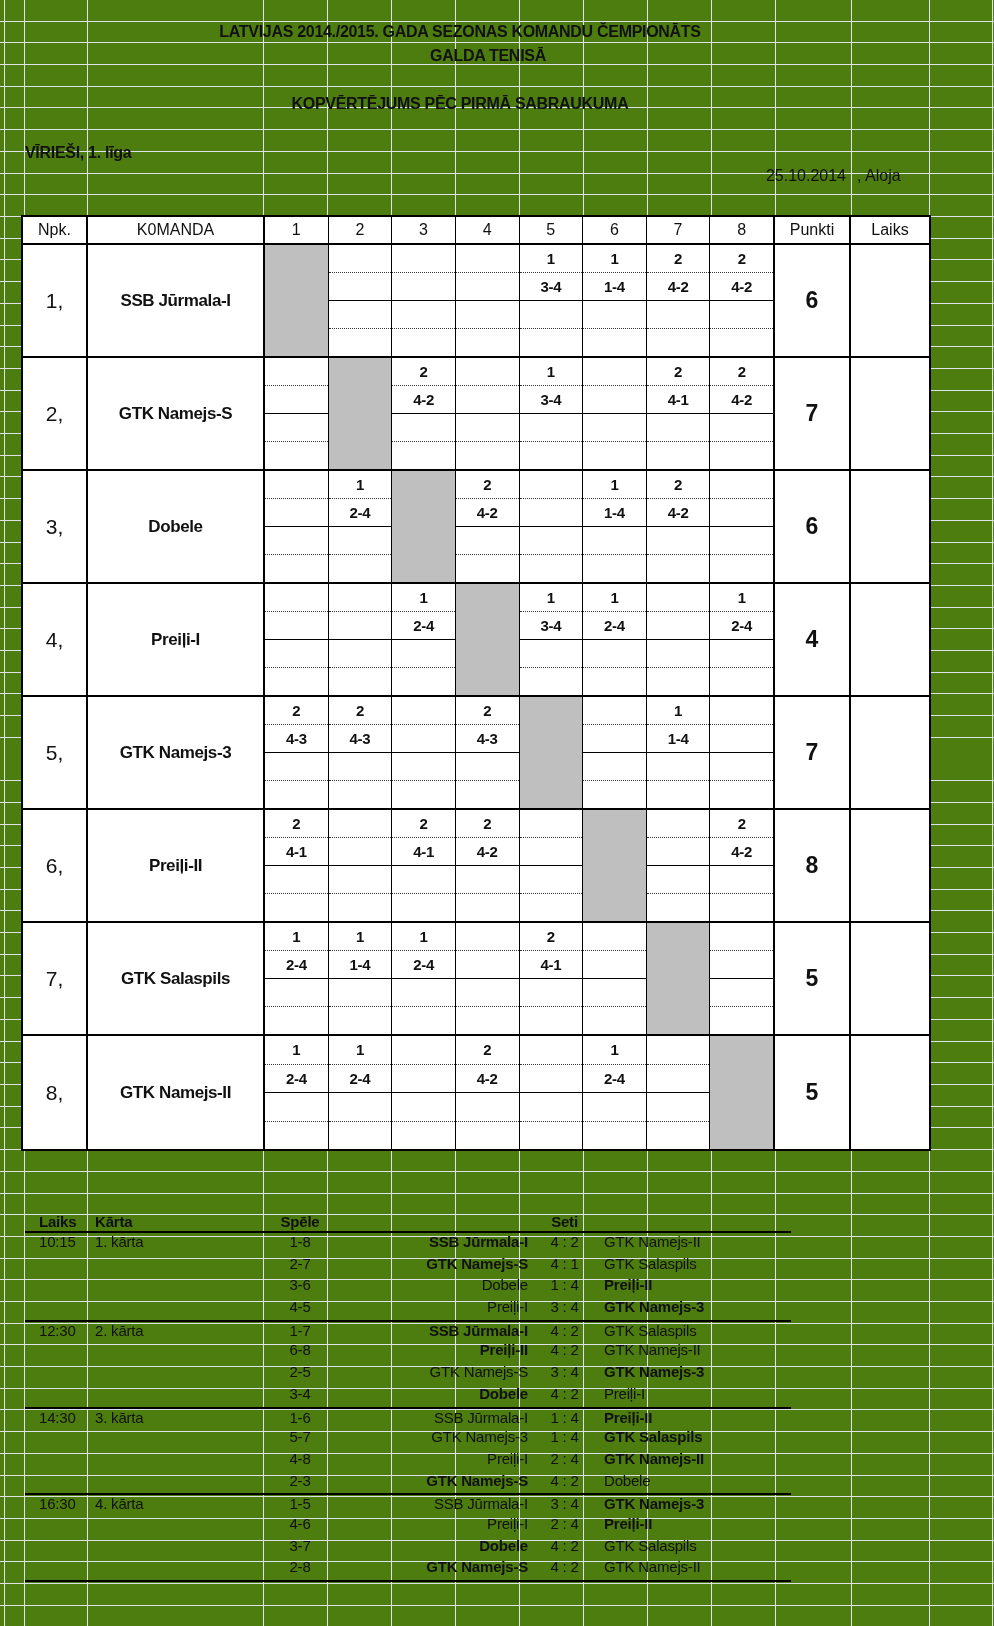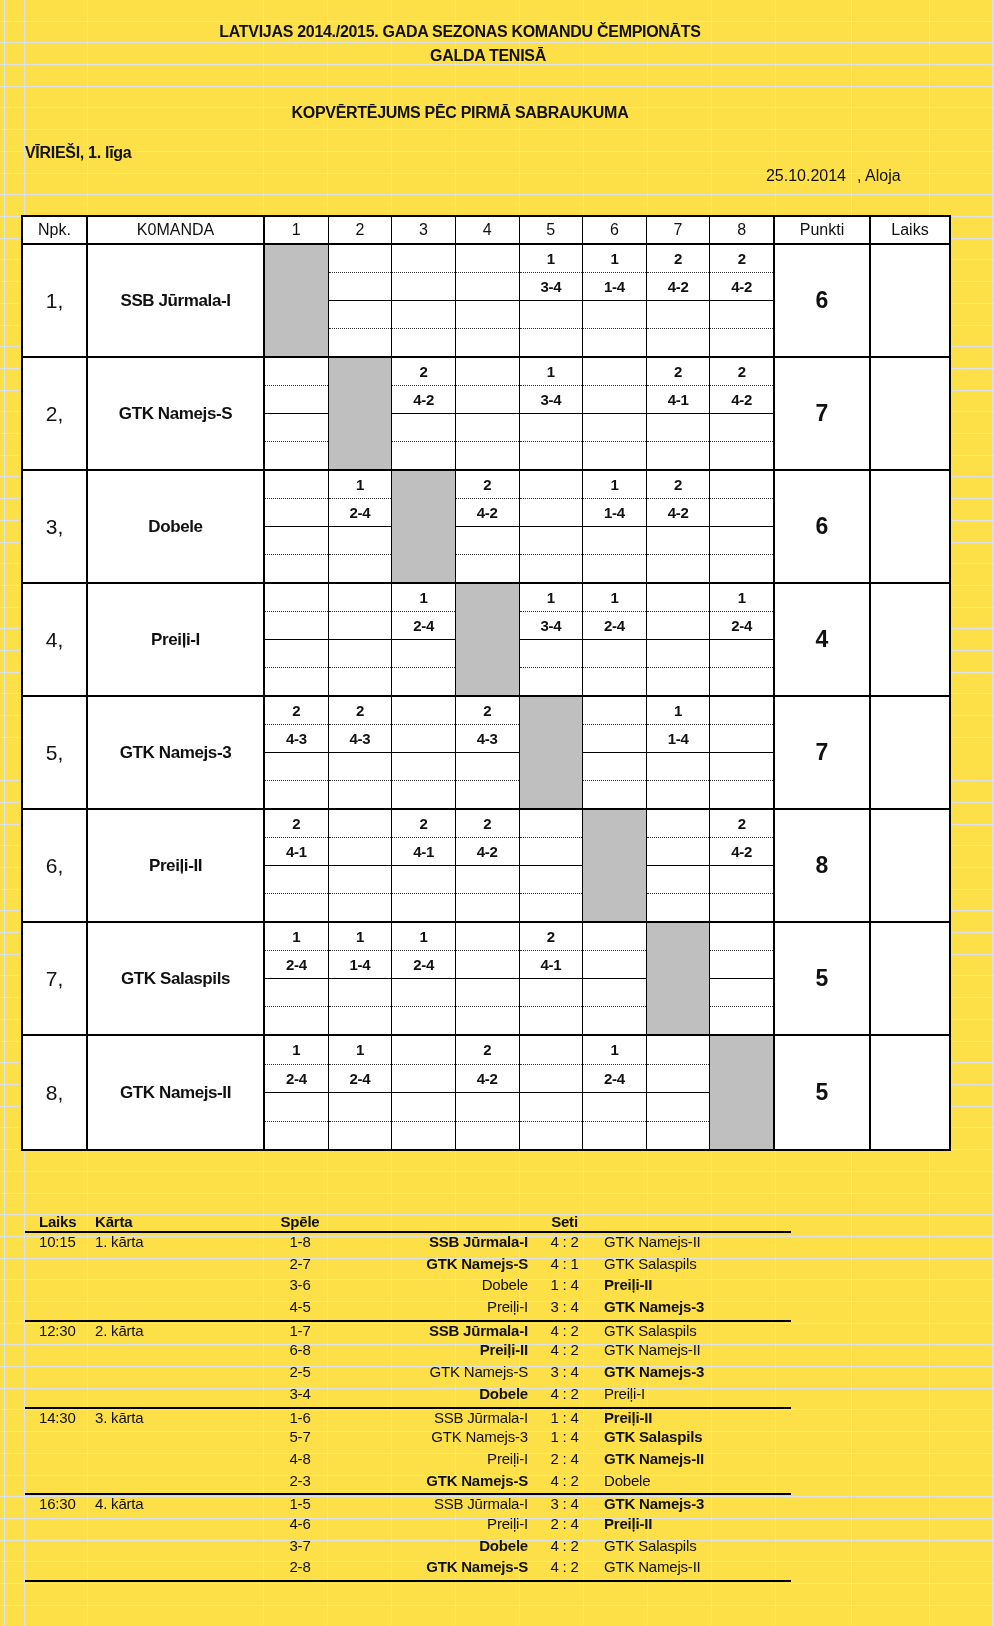--- a/index.html
+++ b/index.html
@@ -1,40 +1,40 @@
 <!DOCTYPE html>
 <html><head>
 <meta charset="utf-8">
 <style>
   * { box-sizing: border-box; margin: 0; padding: 0; }
   html,body { background:#ffffff; }
   body { font-family: "Liberation Sans", sans-serif; color:#111; }
-  .page { position: relative; width: 994px; height: 1626px; background:#fde047; overflow: hidden; text-decoration: underline; }
+  .page { position: relative; width: 994px; height: 1626px; background:#4d7c0f; overflow: hidden; text-decoration: underline; }
 
   
   .gridbg { position:absolute; inset:0;
     background: repeating-linear-gradient(to bottom, transparent 0px, transparent 20.7px, #dde2ea 20.7px, #dde2ea 21.7px); }
   .vline { position:absolute; top:0; bottom:0; width:1px; background:#dde2ea; }
 
   
   .title { position:absolute; left:0; width:920px; text-align:center; font-weight:bold; font-size:16px; letter-spacing:-0.3px; }
-  .t1 { top:23px; } .t2 { top:47px;margin-left:28px; } .t3 { top:104px; }
+  .t1 { top:23px; } .t2 { top:47px;margin-left:28px; } .t3 { top:95px; }
   .category { position:absolute; left:25px; top:144px; font-weight:bold; font-size:16px; letter-spacing:-0.3px; }
   .date { position:absolute; left:700px; width:146px; top:167px; text-align:right; font-size:16px; }
   .place { position:absolute; left:857px; top:167px; font-size:16px; }
 
   
   .standings { position:absolute; left:21px; top:215px; border:2.5px solid #000; background:#fff; }
   .hrow { display:flex; height:28px; border-bottom:2.5px solid #000; }
   .trow { display:flex; height:113px; border-bottom:2.5px solid #000; }
   .trow:last-child { border-bottom:none; }
   .c-npk   { width:65px;  border-right:2px solid #000; display:flex; align-items:center; justify-content:center; }
   .c-team  { width:177px; border-right:2px solid #000; display:flex; align-items:center; justify-content:center; }
   .c-games { width:510px; border-right:2px solid #000; display:flex; }
-  .c-punkti{ width:96px;  border-right:2px solid #000; display:flex; align-items:center; justify-content:center; }
+  .c-punkti{ width:76px;  border-right:2px solid #000; display:flex; align-items:center; justify-content:center; }
   .c-vieta { width:78px;  display:flex; align-items:center; justify-content:center; }
   .hrow .c-npk, .hrow .c-team, .hrow .c-punkti, .hrow .c-vieta { font-size:16px; }
   .hcell { flex:1; border-right:1.5px solid #000; display:flex; align-items:center; justify-content:center; font-size:16px; }
   .hcell:last-child { border-right:none; }
   .gcol { flex:1; border-right:1.5px solid #000; display:flex; flex-direction:column; }
   .gcol:last-child { border-right:none; }
   .gcol.diag { background:#bfbfbf; }
   .sub { flex:1; display:flex; align-items:center; justify-content:center; font-weight:bold; font-size:15px; letter-spacing:-0.3px; }
   .sub.s1 { border-bottom:1px dotted #333; }
   .sub.s2 { border-bottom:1.5px solid #000; }

